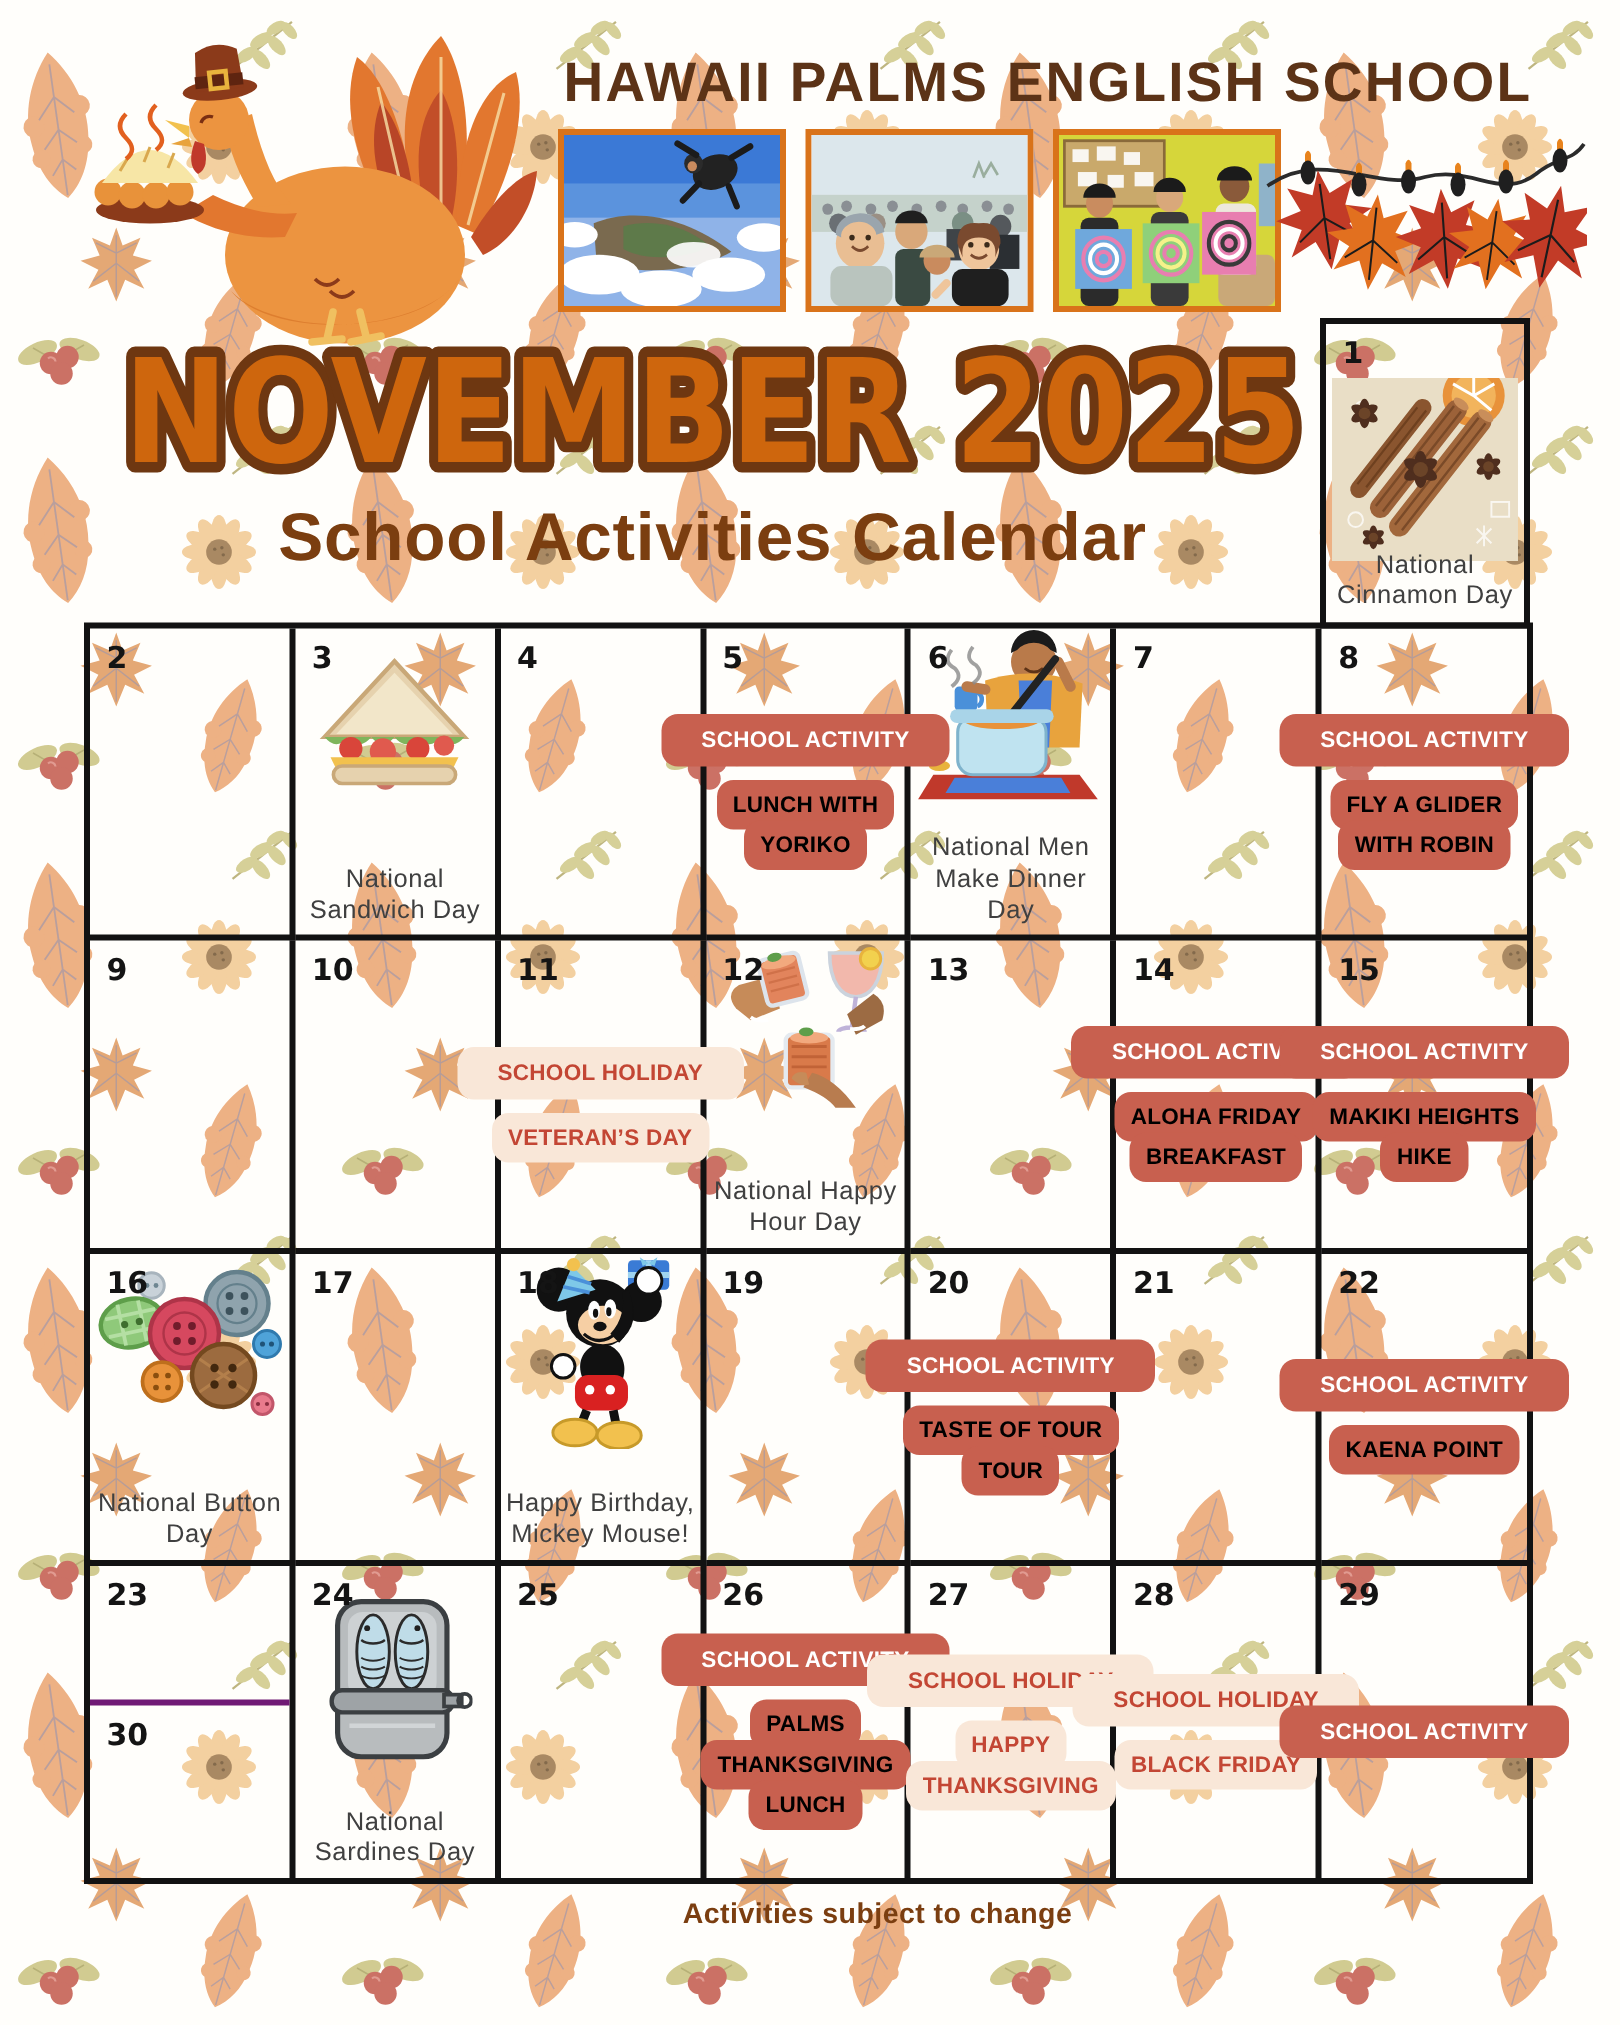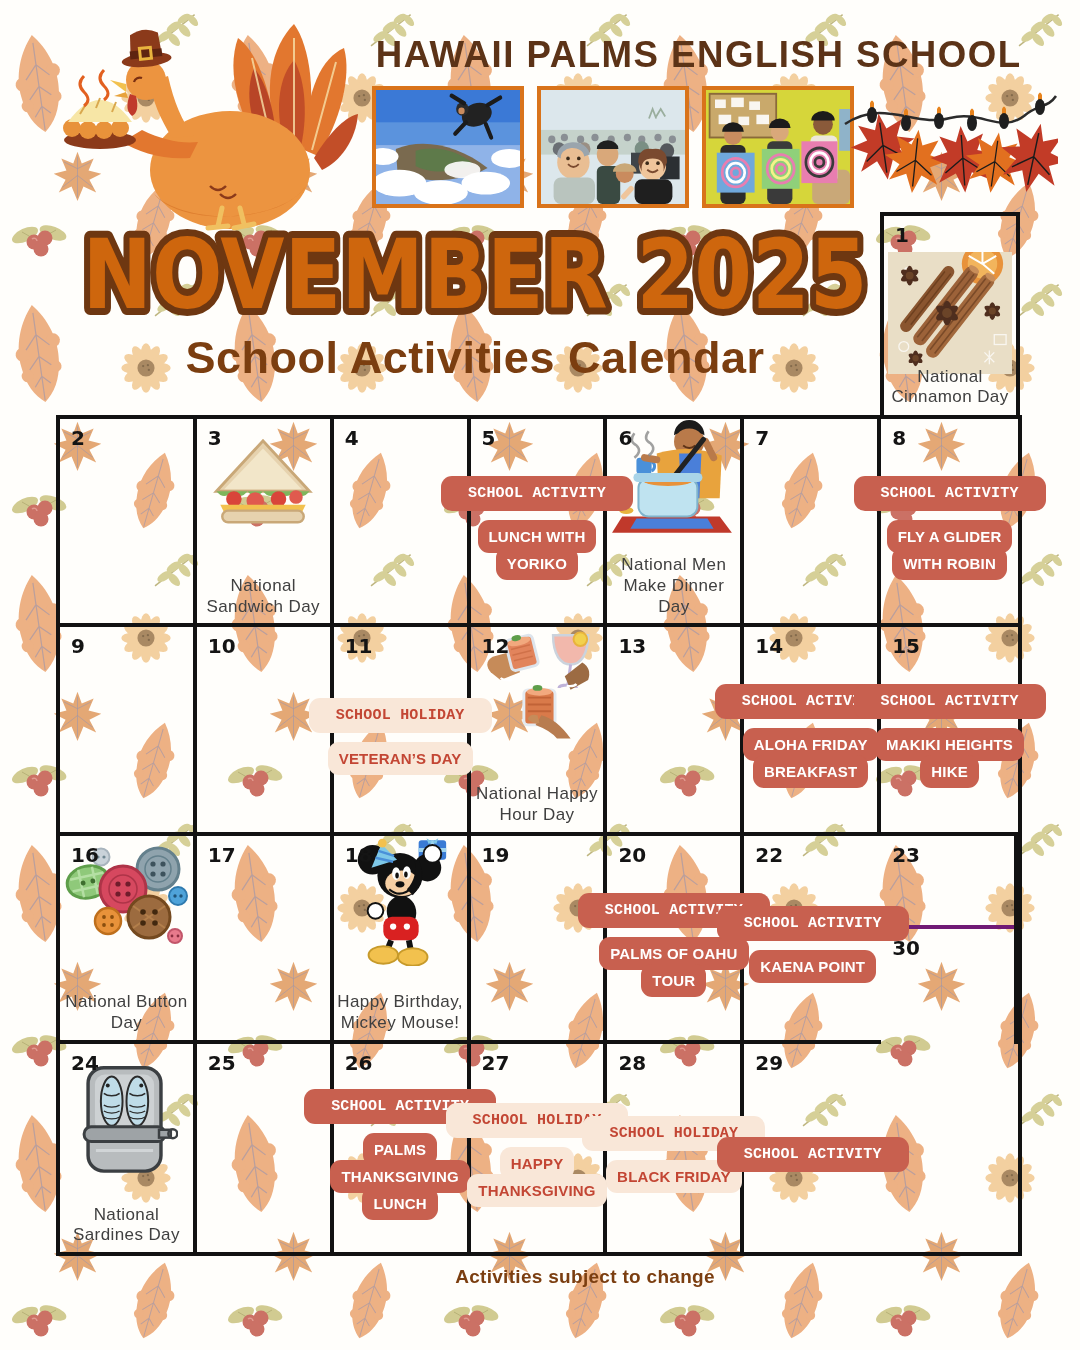--- a/index.html
+++ b/index.html
@@ -65,25 +65,25 @@
   #day1-cell .day-caption{width:132px;bottom:7px;}
 
   .badges{
     position:absolute;inset:0;z-index:5;
     display:flex;flex-direction:column;align-items:center;justify-content:center;
     padding-top:14px;
   }
   .badge-type{
     background:#C8604F;color:#fff;
     font-weight:700;font-size:15px;line-height:1;letter-spacing:.2px;
-    padding:10px 27px;border-radius:11px;white-space:nowrap;z-index:2;font-family:Liberation Mono, monospace;
+    padding:10px 27px;border-radius:11px;white-space:nowrap;z-index:2;
   }
   .event-badge{display:flex;flex-direction:column;align-items:center;margin-top:9px;}
   .event-line{
-    background:#C8604F;color:#ffffff;
+    background:#C8604F;color:#000000;
     font-weight:700;font-size:15px;line-height:1;letter-spacing:.2px;
     padding:9px 11px;border-radius:11px;white-space:nowrap;text-align:center;
   }
   .event-line + .event-line{margin-top:-6px;}
   .badges.holiday .badge-type,.badges.holiday .event-line{background:#F9E7D8;color:#C34634;text-align:right;}
 </style>
 </head>
 <body>
 
 <svg id="bg-pattern" width="1080" height="1350" viewBox="0 0 1080 1350">
@@ -669,24 +669,27 @@
       <div class="day-caption">Happy Birthday, Mickey Mouse!</div>
     </div>
     <div class="cell">
       <span class="date-num">19</span>
     </div>
     <div class="cell">
       <span class="date-num">20</span>
       <div class="badges activity">
         <span class="badge-type">SCHOOL ACTIVITY</span>
         <div class="event-badge">
-          <span class="event-line">PALMS OF OAHU</span>
+          <span class="event-line">TASTE OF TOUR</span>
           <span class="event-line">TOUR</span>
         </div>
       </div>
+    </div>
+    <div class="cell">
+      <span class="date-num">21</span>
     </div>
     <div class="cell last-col">
       <span class="date-num">22</span>
       <div class="badges activity">
         <span class="badge-type">SCHOOL ACTIVITY</span>
         <div class="event-badge">
           <span class="event-line">KAENA POINT</span>
         </div>
       </div>
     </div>

